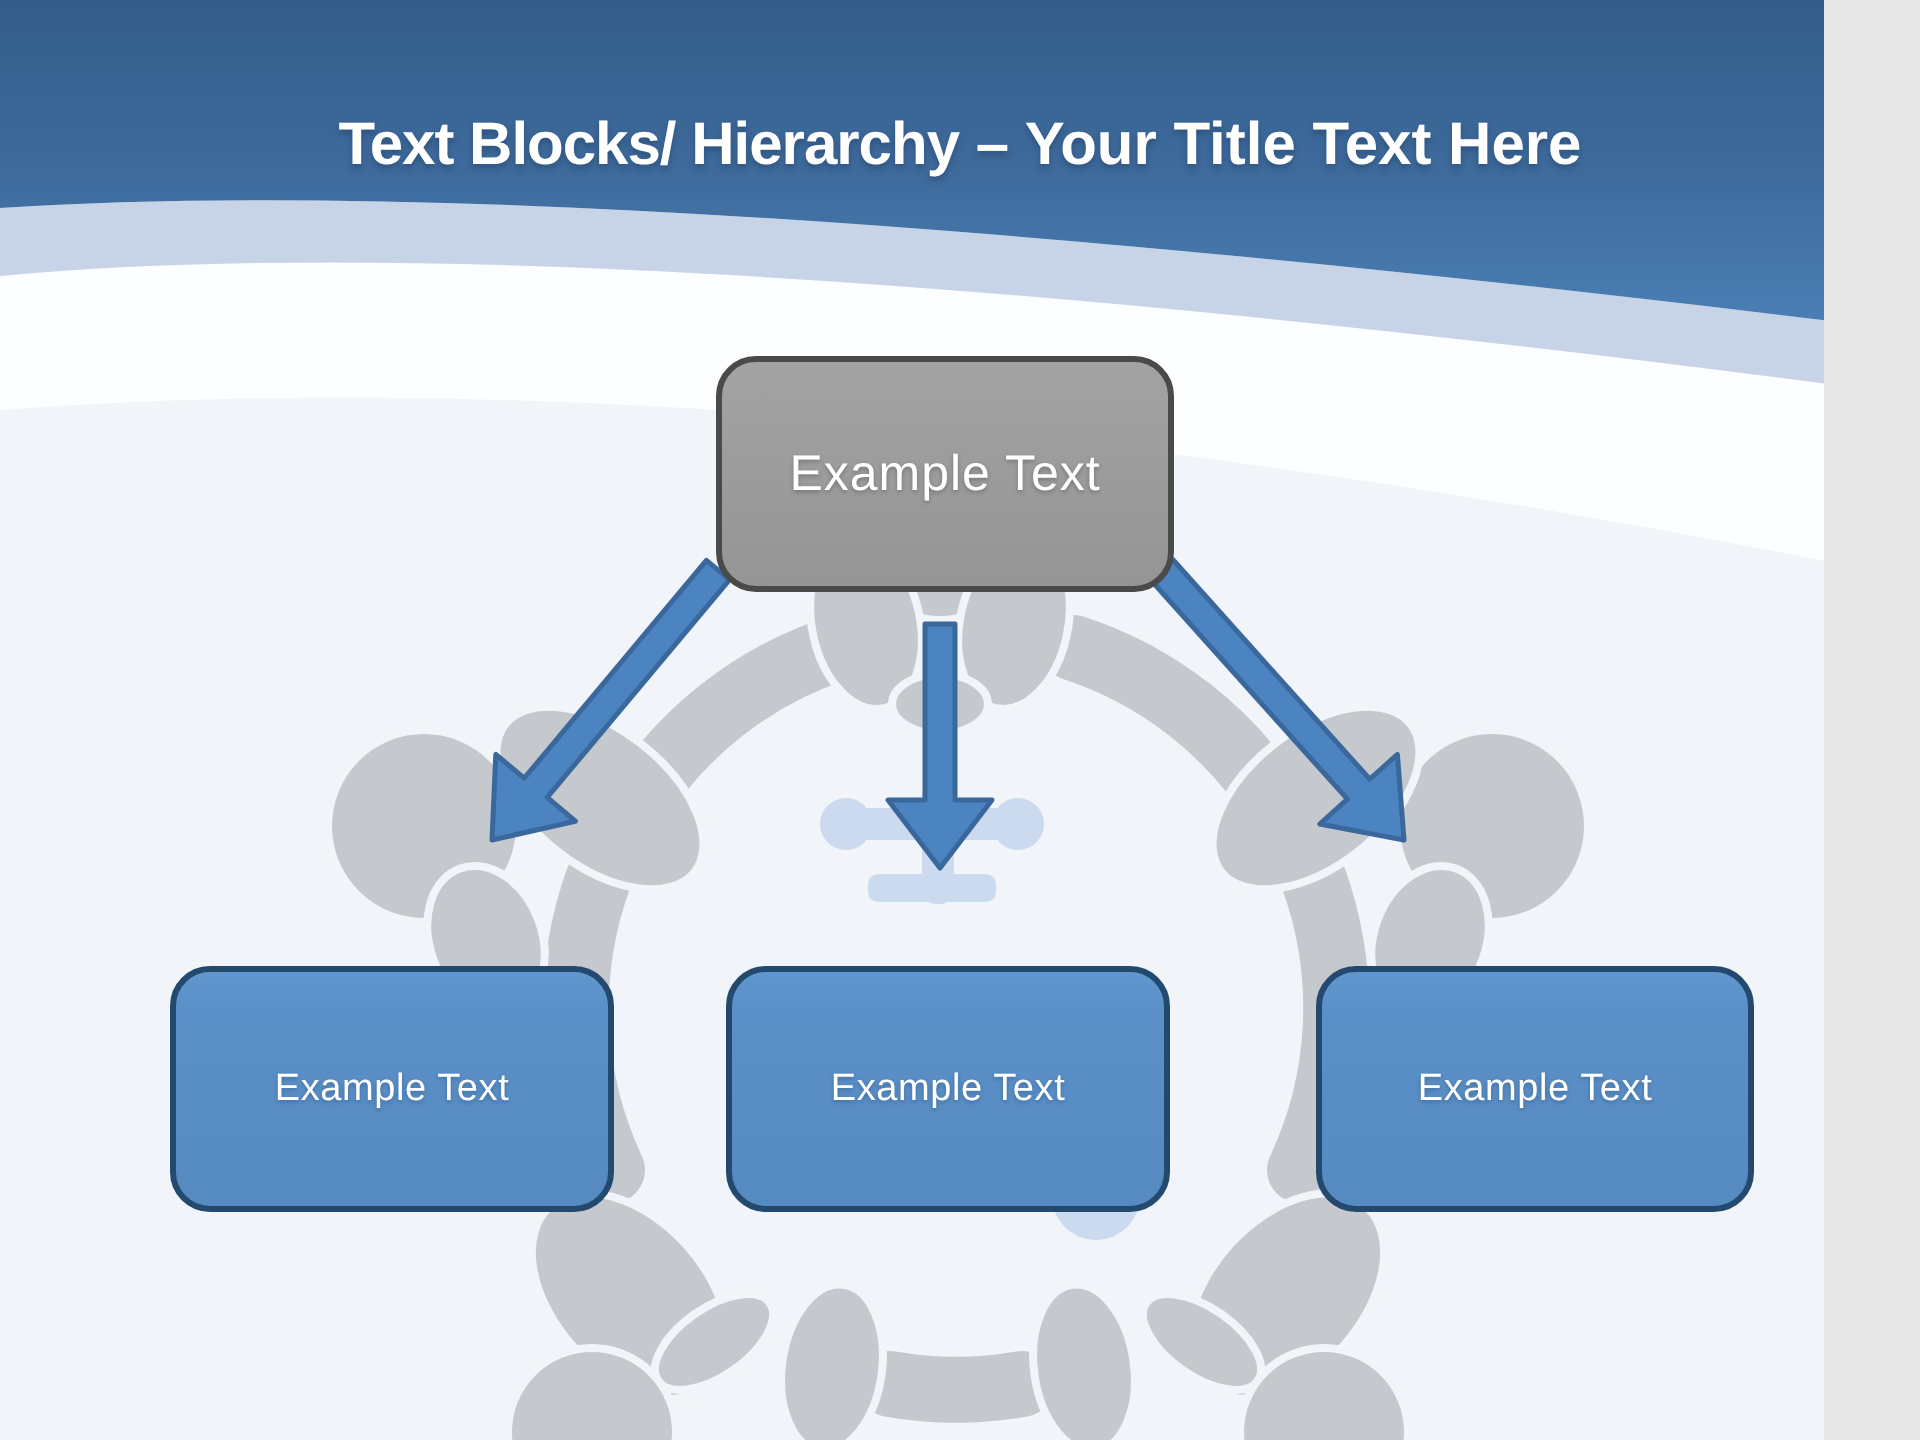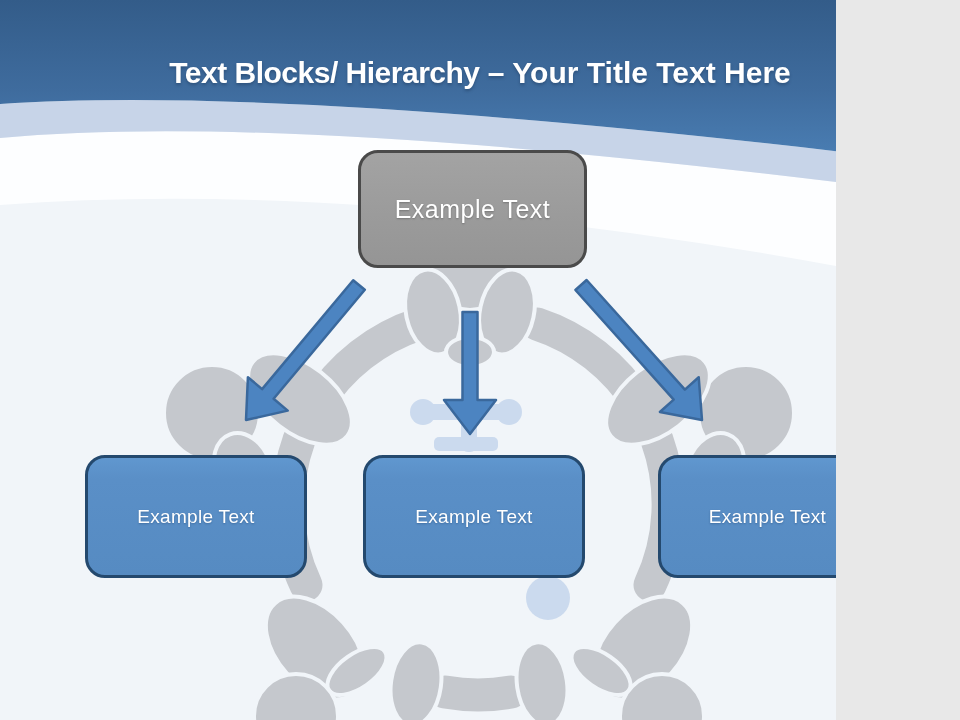--- a/index.html
+++ b/index.html
@@ -1,36 +1,37 @@
 <!DOCTYPE html>
 <html><head>
 <meta charset="utf-8">
 <style>
   html,body{margin:0;padding:0;background:#e8e8e8;}
   .slide{
-    position:relative;width:836px;height:720px;overflow:hidden;
+    position:relative;width:912px;height:720px;overflow:hidden;
     background:#f1f5f9;
     font-family:"Liberation Sans", sans-serif;
   }
   .layer{position:absolute;left:0;top:0;width:960px;height:720px;}
   
   .title-bar{
     position:absolute;left:0;top:52px;width:960px;height:42px;
     display:flex;align-items:center;justify-content:center;
     color:#ffffff;font-size:30px;white-space:pre;
     text-shadow:0 2px 3px rgba(20,40,70,0.35);
     z-index:3;
   }
   .title-bold{font-weight:bold;letter-spacing:-0.5px;}
   .title-light{font-weight:bold;}
   
   .shape-box{
     position:absolute;display:flex;align-items:center;justify-content:center;
     border-radius:20px;color:#ffffff;text-align:center;z-index:5;
     box-sizing:border-box;
+    margin-top:28px;
   }
   .root-box{
     left:358px;top:150px;width:229px;height:118px;
     background:linear-gradient(180deg,#a3a3a3 0%,#9b9b9b 55%,#959595 100%);
     border:3px solid #4a4a4a;
     font-size:25px;letter-spacing:0.5px;
     text-shadow:0 1px 2px rgba(0,0,0,0.25);
   }
   .child-box{
     top:455px;width:222px;height:123px;

